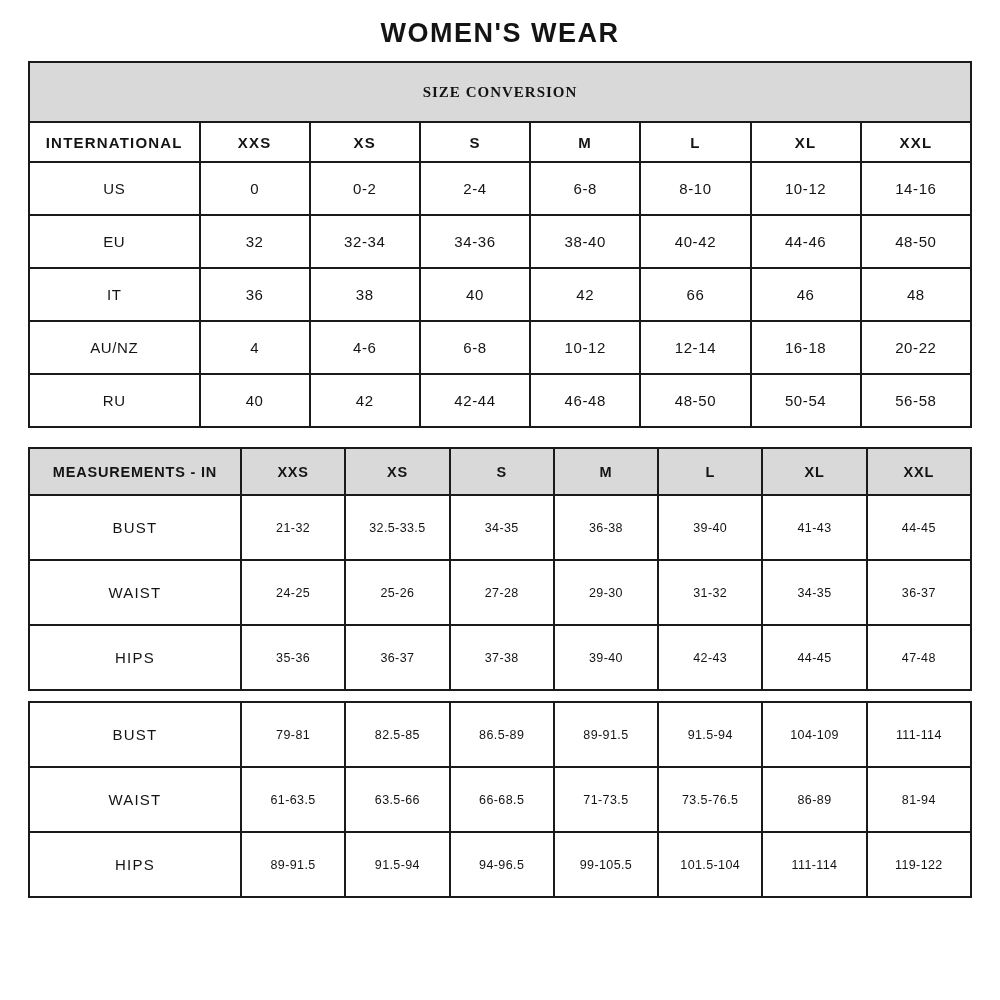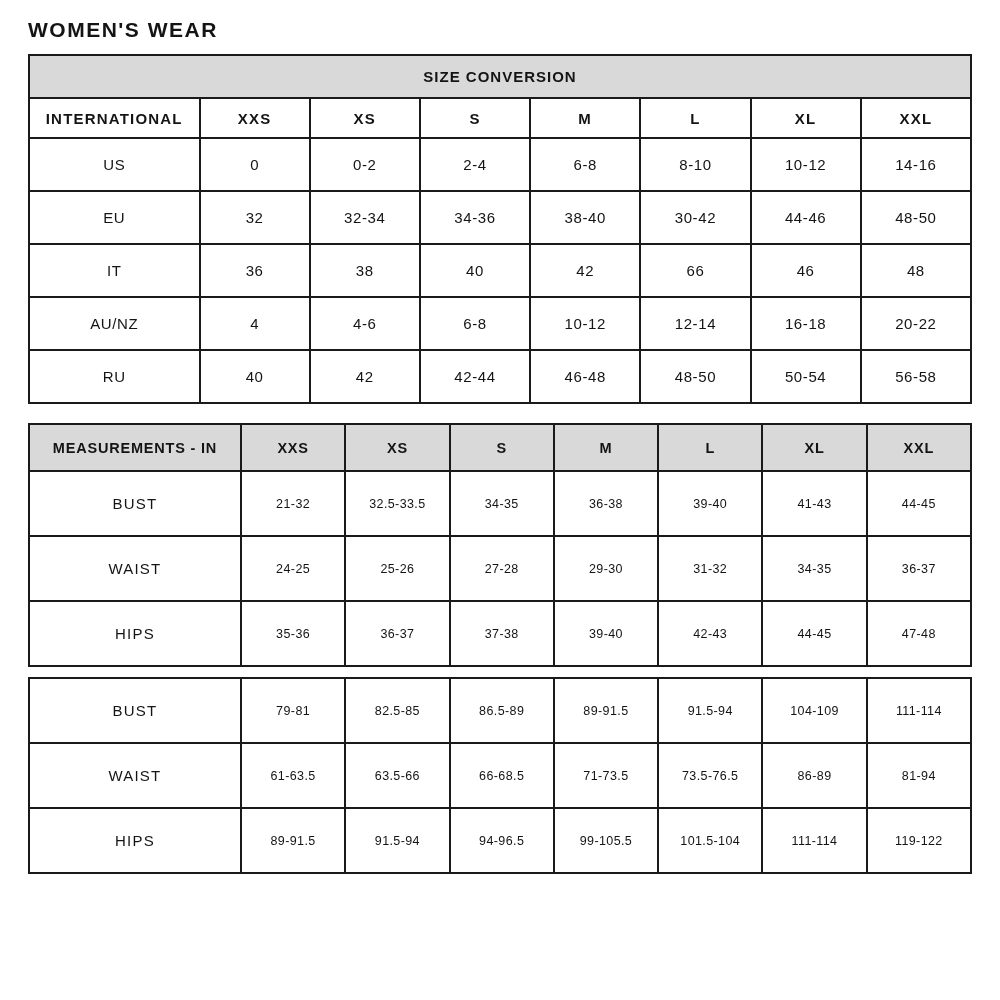--- a/index.html
+++ b/index.html
@@ -12,22 +12,22 @@
     font-family: "Liberation Sans", sans-serif;
     color: #141414;
   }
   .page {
     width: 1000px;
     height: 1000px;
     padding: 12px 28px 0 28px;
     overflow: hidden;
   }
   .page-title {
-    text-align: left;
-    font-size: 21px;
+    text-align: center;
+    font-size: 27px;
     font-weight: 700;
     letter-spacing: 1.5px;
     margin: 6px 0 12px 0;
     color: #141414;
   }
   table {
     border-collapse: collapse;
     width: 944px;
     table-layout: fixed;
   }
@@ -36,24 +36,25 @@
     text-align: center;
     vertical-align: middle;
     padding: 0 2px;
     background: #ffffff;
     white-space: nowrap;
     overflow: hidden;
   }
   
   #size-conversion-table .span-row td {
     background: #d9d9d9;
-    height: 43px;
+    height: 60px;
     font-weight: 700;
     font-size: 15px;
     letter-spacing: 1px;
+    font-family: Liberation Serif, serif;
   }
   #size-conversion-table .head-row td {
     height: 40px;
     font-size: 15px;
     font-weight: 700;
     letter-spacing: 1.2px;
   }
   #size-conversion-table .data-row td {
     height: 53px;
     font-size: 15px;
@@ -122,21 +123,21 @@
           <td class="val">8-10</td>
           <td class="val">10-12</td>
           <td class="val">14-16</td>
         </tr>
         <tr class="data-row">
           <td class="row-label">EU</td>
           <td class="val">32</td>
           <td class="val">32-34</td>
           <td class="val">34-36</td>
           <td class="val">38-40</td>
-          <td class="val">30-42</td>
+          <td class="val">40-42</td>
           <td class="val">44-46</td>
           <td class="val">48-50</td>
         </tr>
         <tr class="data-row">
           <td class="row-label">IT</td>
           <td class="val">36</td>
           <td class="val">38</td>
           <td class="val">40</td>
           <td class="val">42</td>
           <td class="val">66</td>

